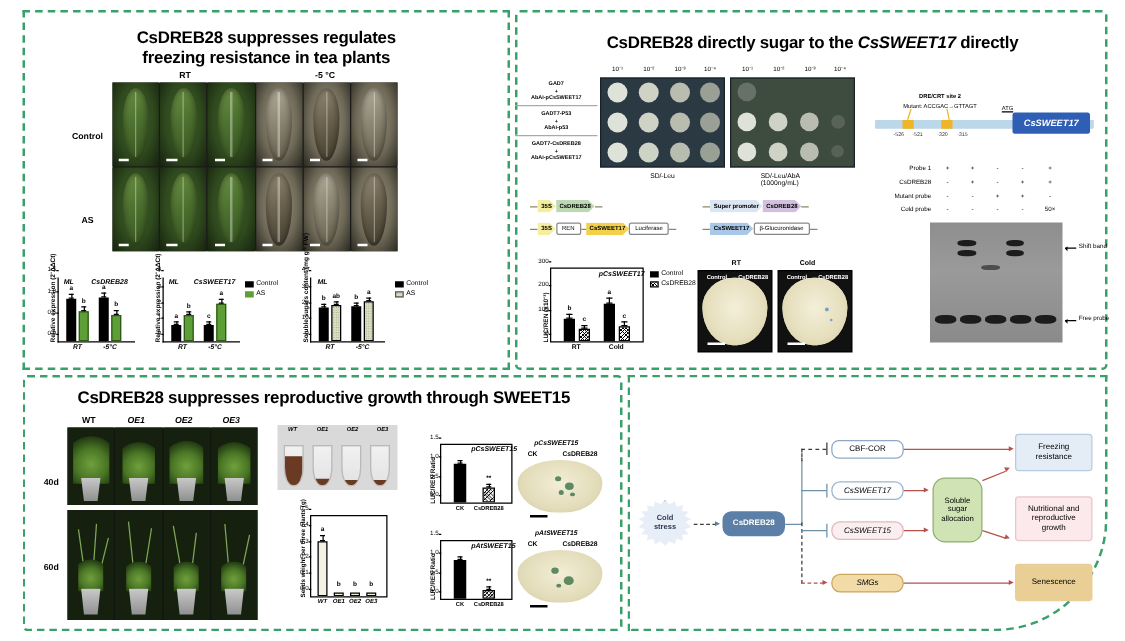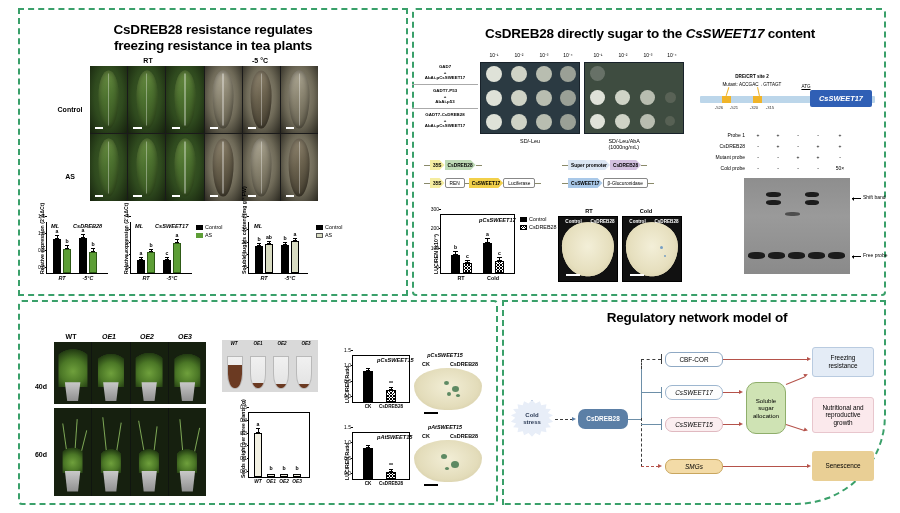--- a/index.html
+++ b/index.html
@@ -257,21 +257,21 @@
 <body>
 
 <div class="stage">
 
   <div class="frame" id="frame-tl"></div>
   <div class="frame" id="frame-tr"></div>
   <div class="frame" id="frame-bl"></div>
   <div class="frame" id="frame-br"></div>
 
   <div class="ptitle" style="left:88px; top:22px; width:250px;">
-    <div>CsDREB28 resistance regulates</div>
+    <div>CsDREB28 suppresses regulates</div>
     <div>freezing resistance in tea plants</div>
   </div>
 
   <div class="collab" style="left:128px; top:56px; width:40px;">RT</div>
   <div class="collab" style="left:240px; top:56px; width:40px;">-5 °C</div>
 
   <div class="rowlab" style="left:52px; top:105px; width:36px;">Control</div>
   <div class="rowlab" style="left:52px; top:172px; width:36px;">AS</div>
 
   <div class="photogrid" style="left:90px; top:66px; width:228px; height:135px; grid-template-columns:repeat(6,1fr); grid-template-rows:repeat(2,1fr);">
@@ -438,21 +438,21 @@
         <span class="sw black"></span>
         <span>Control</span>
       </div>
     <div class="lg">
         <span class="sw cream"></span>
         <span>AS</span>
       </div>
   </div>
 
   <div class="ptitle" style="left:440px; top:26px; width:420px;">
-    <span>CsDREB28 directly sugar to the </span><i>CsSWEET17</i><span> content</span>
+    <span>CsDREB28 directly sugar to the </span><i>CsSWEET17</i><span> directly</span>
   </div>
 
   <div id="y1h" style="left:480px; top:62px; width:205px; height:90px;">
     <div class="y1h-plate" style="left:0; width:100px; height:72px;"></div>
     <div class="y1h-plate right" style="left:104px; width:100px; height:72px;"></div>
 
     <div class="y1h-dil" style="left:14px;  top:-10px;">10⁻¹</div>
     <div class="y1h-dil" style="left:39px;  top:-10px;">10⁻²</div>
     <div class="y1h-dil" style="left:64px;  top:-10px;">10⁻³</div>
     <div class="y1h-dil" style="left:88px;  top:-10px;">10⁻⁴</div>
@@ -684,20 +684,21 @@
       </div>
       <div class="gus-half">
         <div class="gus-blob" style="left:0%; width:180%;"></div>
         <div class="gus-dot" style="left:26%; top:46%; width:3px; height:3px;"></div>
         <div class="gus-dot" style="left:40%; top:60%; width:2px; height:2px;"></div>
       </div>
       <div class="scalebar" style="left:12%; bottom:8%; width:24%;"></div>
     </div>
   </div>
 
+  <div class="ptitle" style="left:44px; top:310px; width:430px;">CsDREB28 suppresses reproductive growth through SWEET15</div>
 
   <div class="collab" style="left:56px;  top:332px; width:30px;">WT</div>
   <div class="collab" style="left:94px;  top:332px; width:30px; font-style:italic;">OE1</div>
   <div class="collab" style="left:132px; top:332px; width:30px; font-style:italic;">OE2</div>
   <div class="collab" style="left:170px; top:332px; width:30px; font-style:italic;">OE3</div>
   <div class="rowlab" style="left:30px; top:382px; width:22px;">40d</div>
   <div class="rowlab" style="left:30px; top:450px; width:22px;">60d</div>
 
   <div class="pot-grid" style="left:54px; top:342px; width:152px; height:62px; grid-template-columns:repeat(4,1fr);">
     <div class="pot-cell">
@@ -854,21 +855,20 @@
   <div class="smallcap" style="left:426px; top:433px;">CK</div>
   <div class="smallcap" style="left:464px; top:433px;">CsDREB28</div>
   <div style="position:absolute; left:414px; top:440px; width:68px; height:42px; background:radial-gradient(ellipse at 50% 45%,#f2eed6 0%,#e3dcba 62%,#cdc49c 100%); border-radius:50% 50% 46% 46% / 44% 44% 58% 58%; overflow:hidden;">
     <div class="gus-dot" style="left:40%; top:34%; width:6px; height:5px; background:#2d6a3f;"></div>
     <div class="gus-dot" style="left:54%; top:50%; width:8px; height:7px; background:#2d6a3f;"></div>
     <div class="gus-dot" style="left:46%; top:64%; width:4px; height:3px; background:#2d6a3f;"></div>
   </div>
   <div class="scalebar" style="position:absolute; left:424px; top:484px; width:14px; height:2px; background:#000;"></div>
 
   <div class="ptitle" style="left:512px; top:310px; width:370px;">
-    <div>Regulatory network model of</div>
   </div>
 
   <div id="network" style="left:510px; top:352px; width:370px; height:140px;">
 
     <div class="starburst" style="left:0px; top:48px; width:44px; height:38px;">
       <span style="white-space:pre-line;">Cold
 stress</span>
     </div>
 
     <div class="nline dash" style="left:45px; top:67px; width:18px;"></div>

